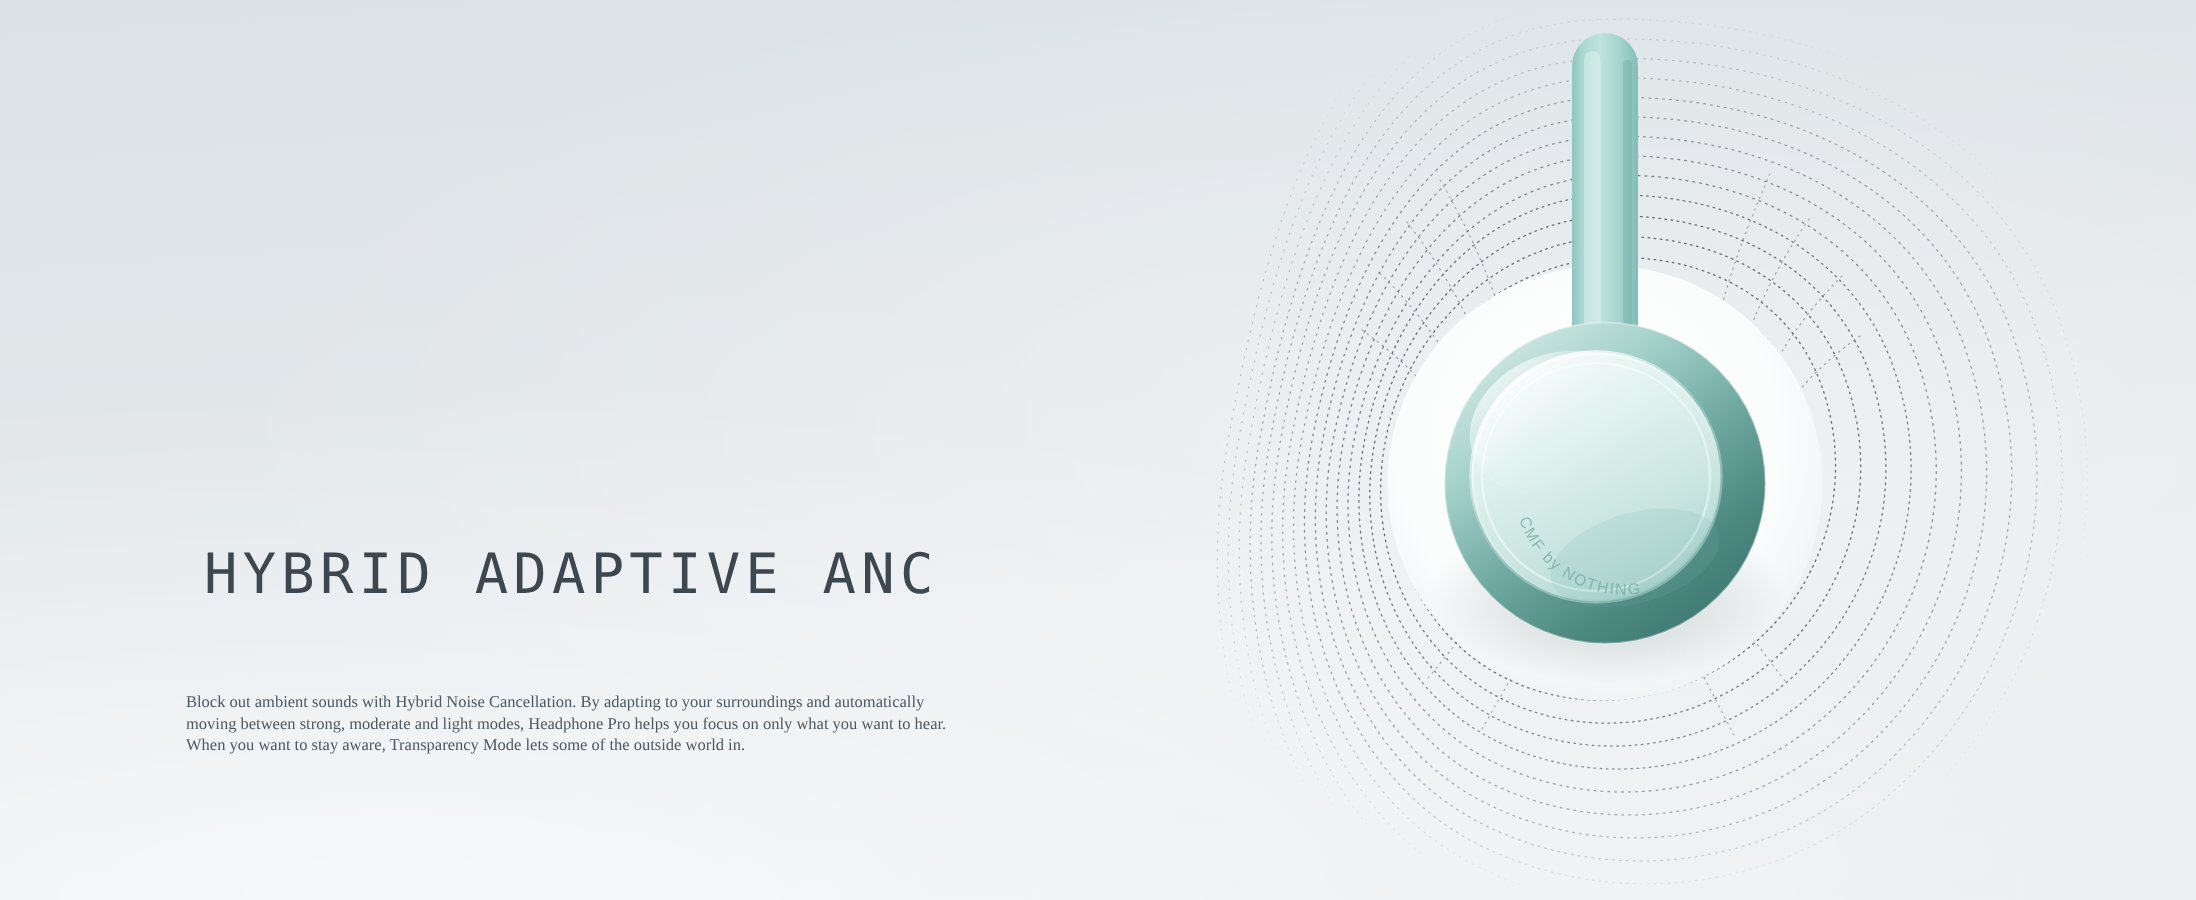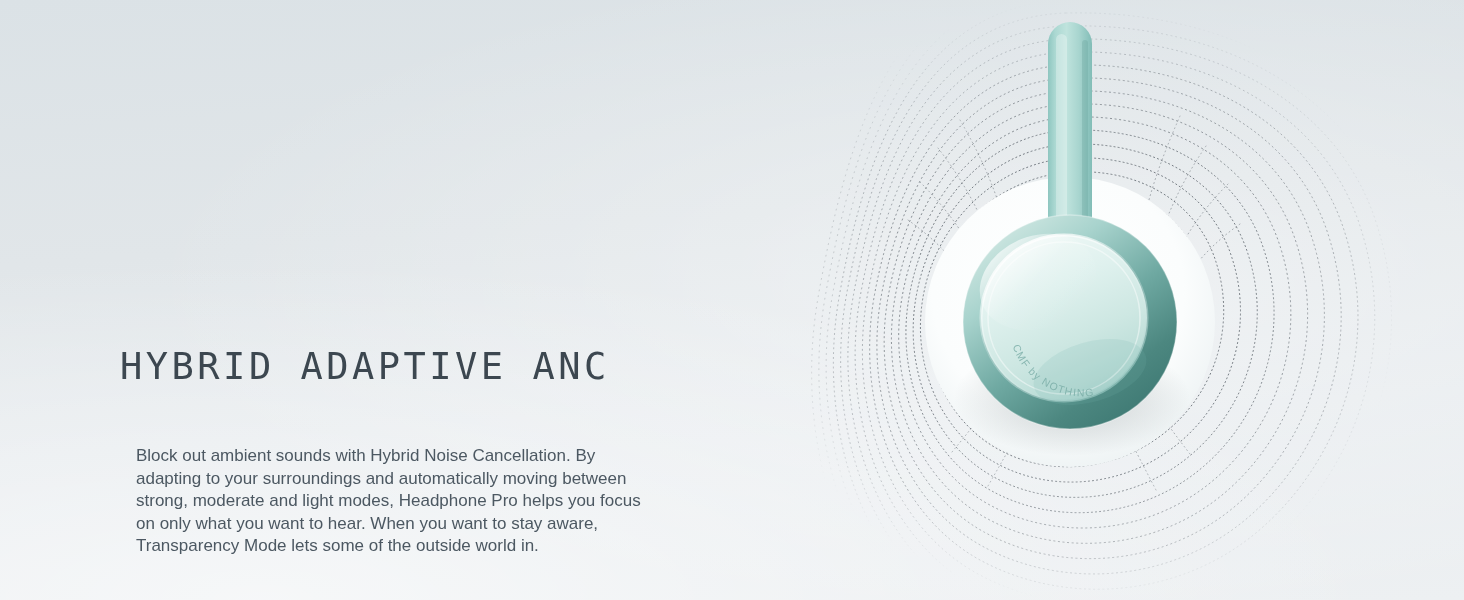--- a/index.html
+++ b/index.html
@@ -31,34 +31,34 @@
   }
 
   
   .copy {
     position: absolute;
     left: 120px;
     top: 348px;
     width: 560px;
   }
   .headline {
-    margin: 0;
+    margin: 16px;
     font-family: "DejaVu Sans Mono", "Liberation Mono", monospace;
     font-size: 37px;
     line-height: 1.0;
     font-weight: 400;
     letter-spacing: 3.5px;
     color: #3c4750;
     white-space: nowrap;
   }
   .body-copy {
-    margin: 16px;
+    margin: 4px;
     padding-top: 44px;
-    font-family: Liberation Sans, sans-serif;
-    font-size: 17px;
+    font-family: Liberation Serif, serif;
+    font-size: 11px;
     line-height: 1.33;
     color: #4c5862;
     width: 525px;
   }
 
   
   .scene {
     position: absolute;
     left: 760px;
     top: 0;

